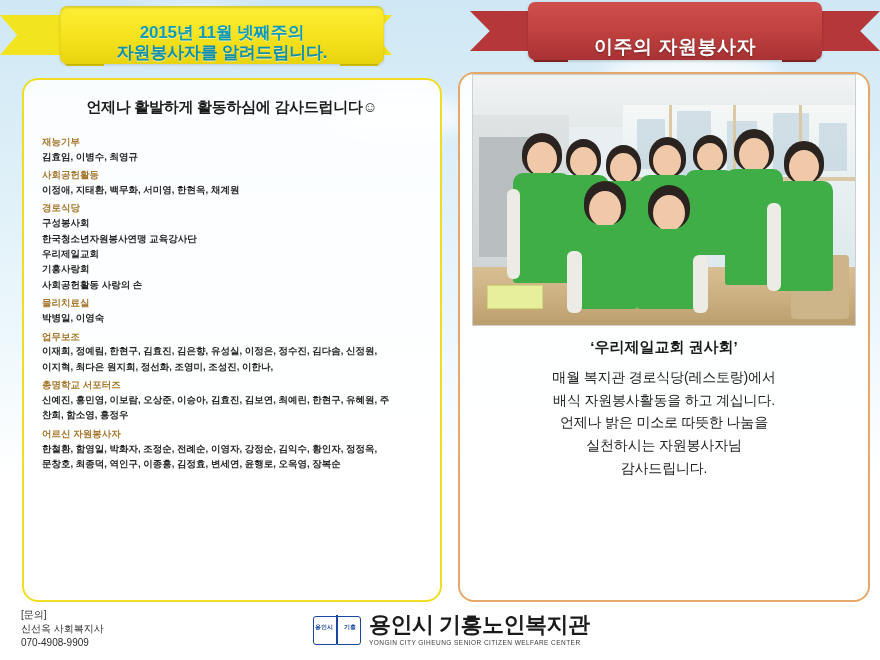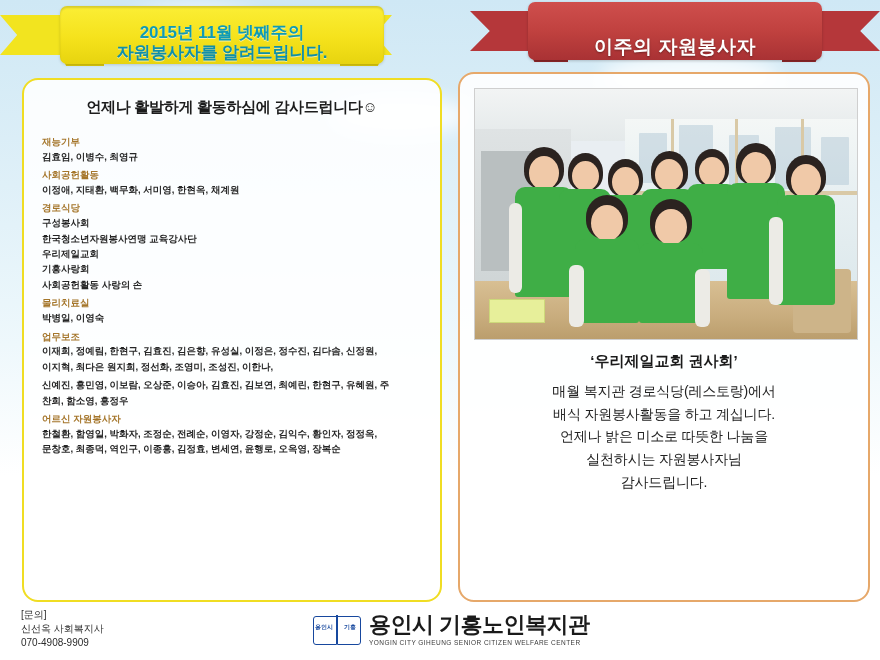--- a/index.html
+++ b/index.html
@@ -69,21 +69,21 @@
   }
   .cat{margin:0 0 1px 4px;font-size:9.5px;font-weight:bold;color:#a5762b;line-height:1.45;}
   .names{margin:0 0 4px 4px;font-size:9.5px;color:#262626;line-height:1.52;font-weight:bold;}
   .names.tight{margin-bottom:1px;}
 
   
   #right-panel{
     position:absolute;left:458px;top:72px;width:412px;height:530px;
     background:rgba(255,255,255,.9);
     border:2px solid #e6a86a;border-radius:16px;
-    box-sizing:border-box;padding:14px;overflow:hidden;
+    box-sizing:border-box;overflow:hidden;
   }
   #photo{
     position:relative;width:382px;height:250px;margin:0 auto;
     border:1px solid #cfcfcf;overflow:hidden;background:#e9eef2;
   }
   
   .ph-ceiling{position:absolute;left:0;top:0;width:100%;height:52px;background:linear-gradient(180deg,#f2f4f4,#e4e9ea);}
   .ph-window{position:absolute;right:0;top:30px;width:232px;height:178px;
      background:linear-gradient(180deg,#f4f7f6 0%,#e8f0f2 40%,#dce8ec 100%);}
   .ph-mull{position:absolute;background:#d9c9a6;}
@@ -159,20 +159,21 @@
         <div class="names tight">구성봉사회</div>
         <div class="names tight">한국청소년자원봉사연맹  교육강사단</div>
         <div class="names tight">우리제일교회</div>
         <div class="names tight">기흥사랑회</div>
         <div class="names">사회공헌활동 사랑의 손</div>
         <div class="cat">물리치료실</div>
         <div class="names">박병일, 이영숙</div>
         <div class="cat">업무보조</div>
         <div class="names tight">이재희, 정예림, 한현구, 김효진, 김은향, 유성실, 이정은, 정수진, 김다솜, 신정원,</div>
         <div class="names">이지혁, 최다은 원지희, 정선화, 조영미, 조성진, 이한나,</div>
+        <div class="cat">총명학교 서포터즈</div>
         <div class="names tight">신예진, 홍민영, 이보람, 오상준, 이승아, 김효진, 김보연, 최예린, 한현구, 유혜원, 주</div>
         <div class="names">찬희, 함소영, 홍정우</div>
         <div class="cat">어르신 자원봉사자</div>
         <div class="names tight">한철환, 함영일, 박화자, 조정순, 전례순, 이영자, 강정순, 김익수, 황인자, 정정옥,</div>
         <div class="names">문창호, 최종덕, 역인구, 이종홍, 김정효, 변세연, 윤행로, 오옥영, 장복순</div>
       </div>
   </div>
 
   <div id="right-panel">
     <div id="photo">

